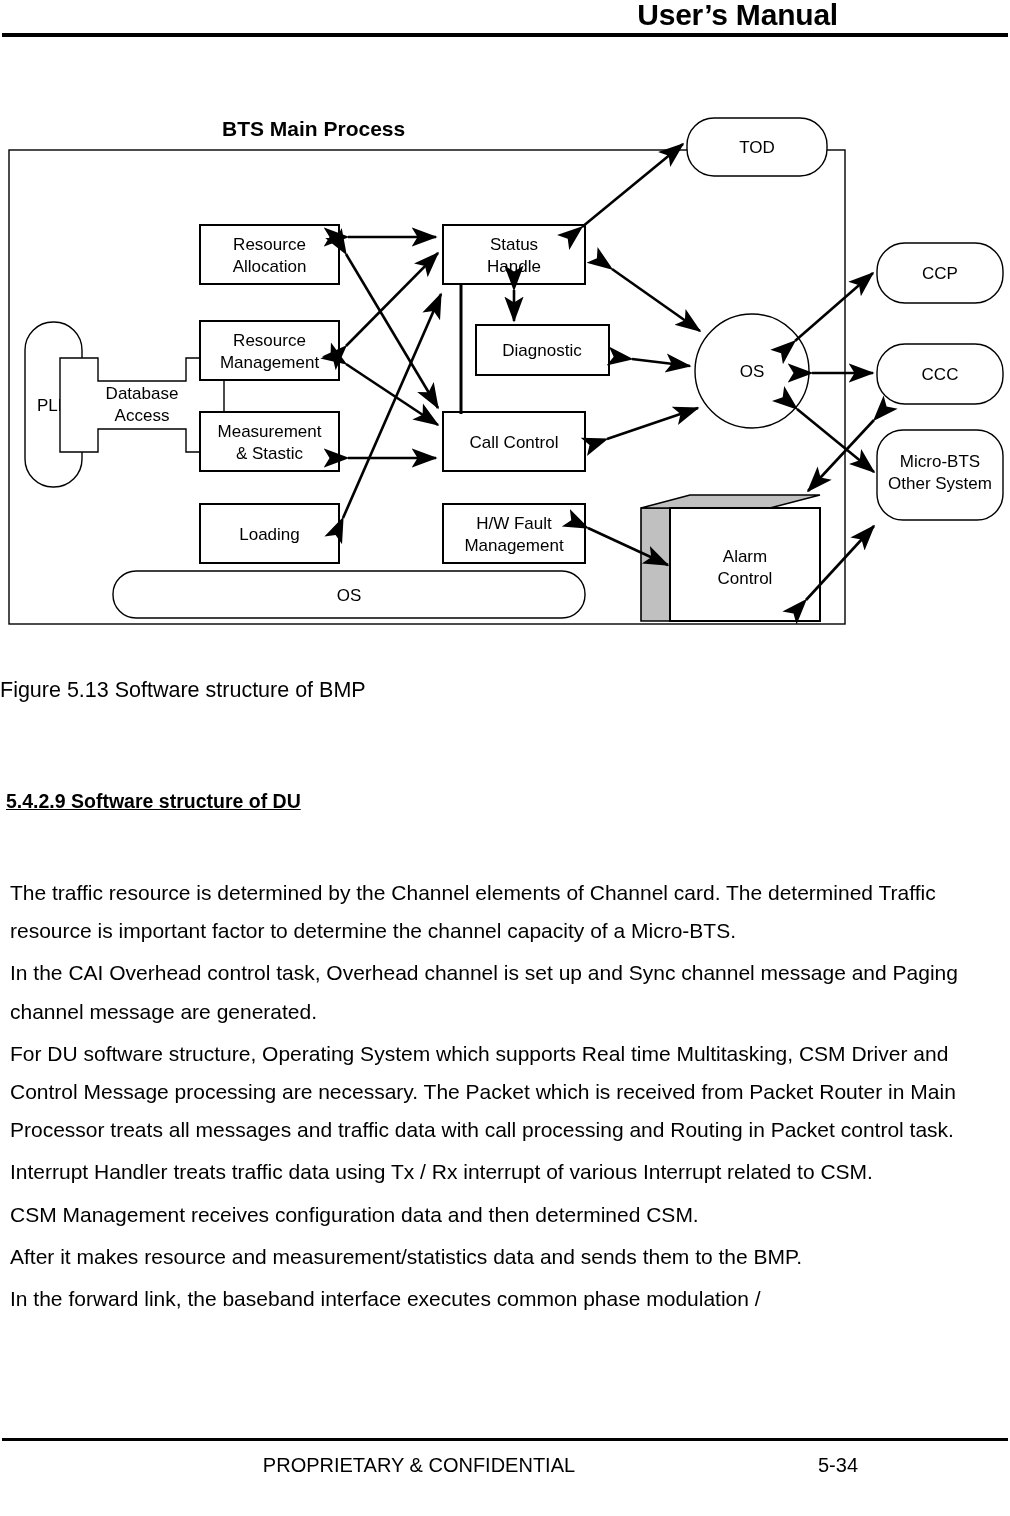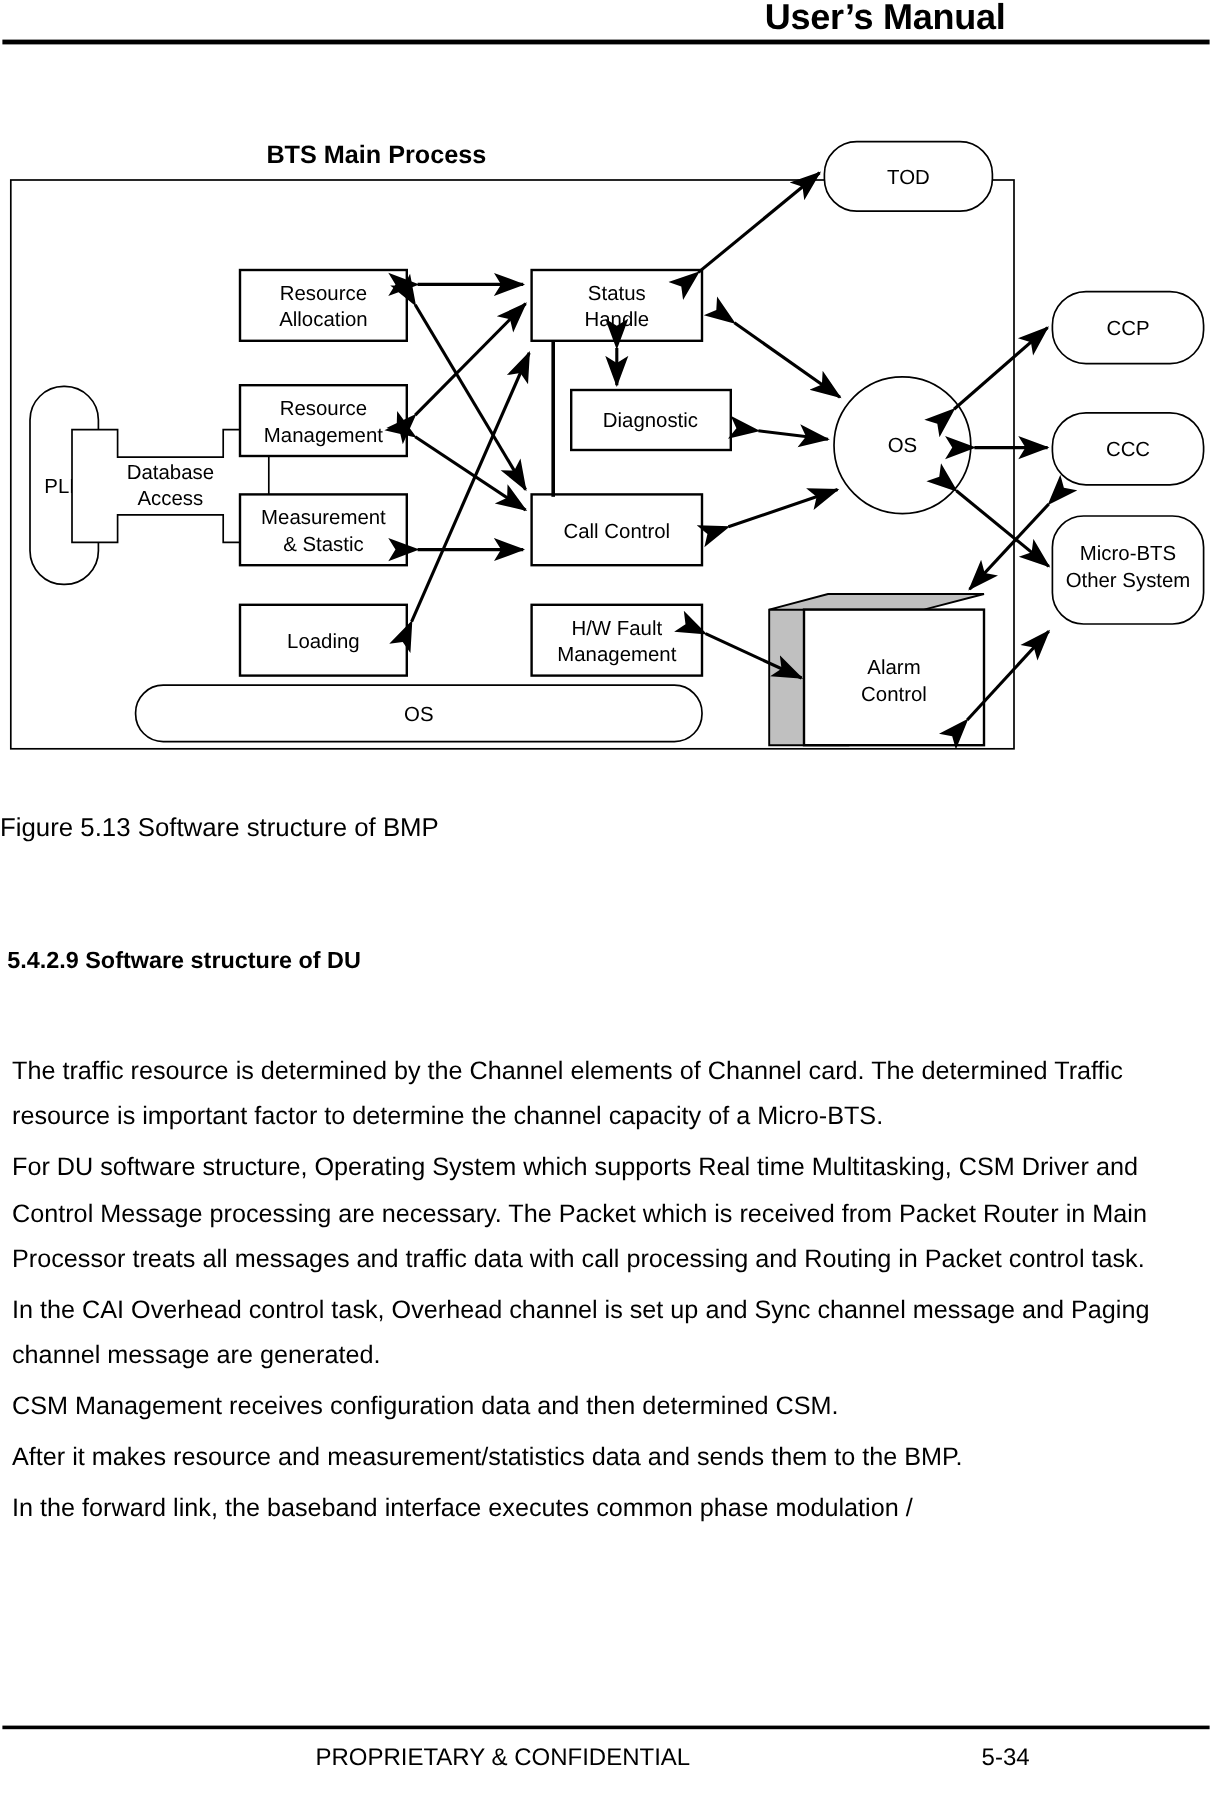--- a/index.html
+++ b/index.html
@@ -58,20 +58,21 @@
     width: 1010px;
     text-align: left;
     font-size: 21.5px;
   }
   #section-heading {
     position: absolute;
     left: 6px;
     top: 790px;
     font-size: 19.5px;
     font-weight: bold;
+    text-decoration: underline;
   }
   #body-text {
     position: absolute;
     left: 6px;
     top: 870px;
     width: 1004px;
     font-size: 21px;
     line-height: 38.2px;
   }
   #body-text p { margin: 4px; }
@@ -238,22 +239,23 @@
     <line class="conn" x1="806" y1="556" x2="874" y2="482" marker-start="url(#ah2)" marker-end="url(#ah)"></line>
   </svg>
 </div>
 
 <div id="figure-caption">Figure 5.13 Software structure of BMP</div>
 
 <div id="section-heading">5.4.2.9 Software structure of DU</div>
 
 <div id="body-text">
   <p>The traffic resource is determined by the Channel elements of Channel card. The determined Traffic resource is important factor to determine the channel capacity of a Micro-BTS.</p>
+  <p>In the CAI Overhead control task, Overhead channel is set up and Sync channel message and Paging channel message are generated.</p>
   <p>For DU software structure, Operating System which supports Real time Multitasking, CSM Driver and Control Message processing are necessary. The Packet which is received from Packet Router in Main Processor treats all messages and traffic data with call processing and Routing in Packet control task.</p>
-  <p>In the CAI Overhead control task, Overhead channel is set up and Sync channel message and Paging channel message are generated.</p>
+  <p>Interrupt Handler treats traffic data using Tx / Rx interrupt of various Interrupt related to CSM.</p>
   <p>CSM Management receives configuration data and then determined CSM.</p>
   <p>After it makes resource and measurement/statistics data and sends them to the BMP.</p>
   <p>In the forward link, the baseband interface executes common phase modulation /</p>
 </div>
 
 <div id="page-footer">
   <div id="footer-rule"></div>
   <div id="footer-center">PROPRIETARY &amp; CONFIDENTIAL</div>
   <div id="footer-page">5-34</div>
 </div>

